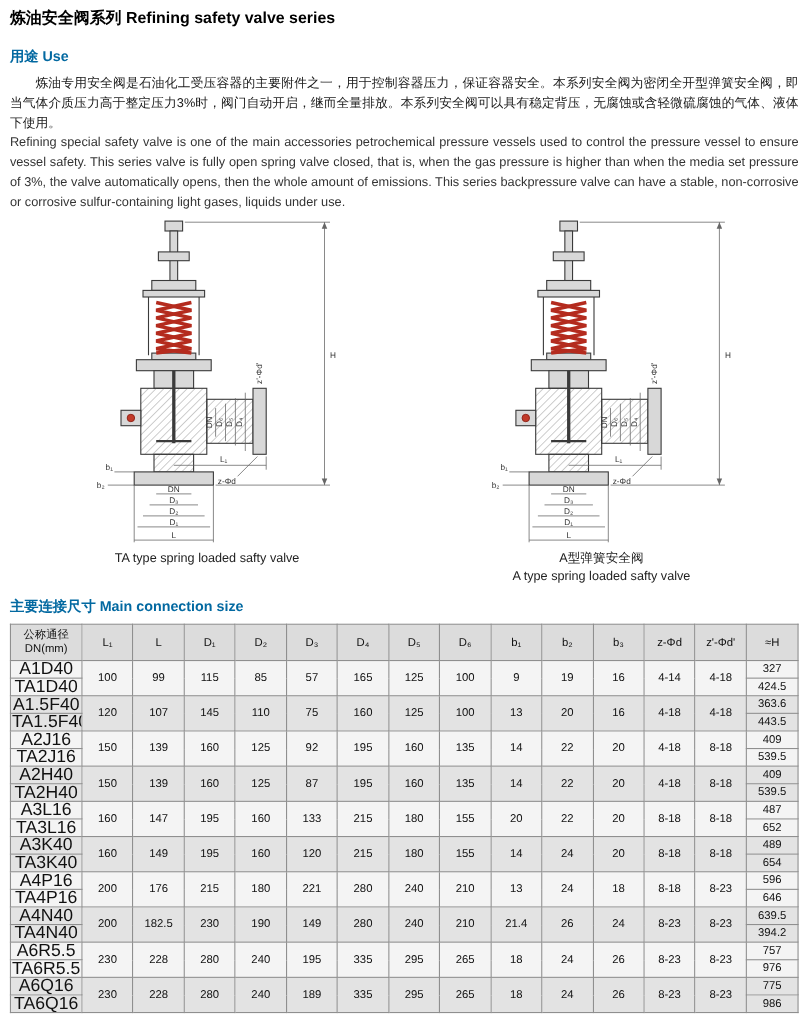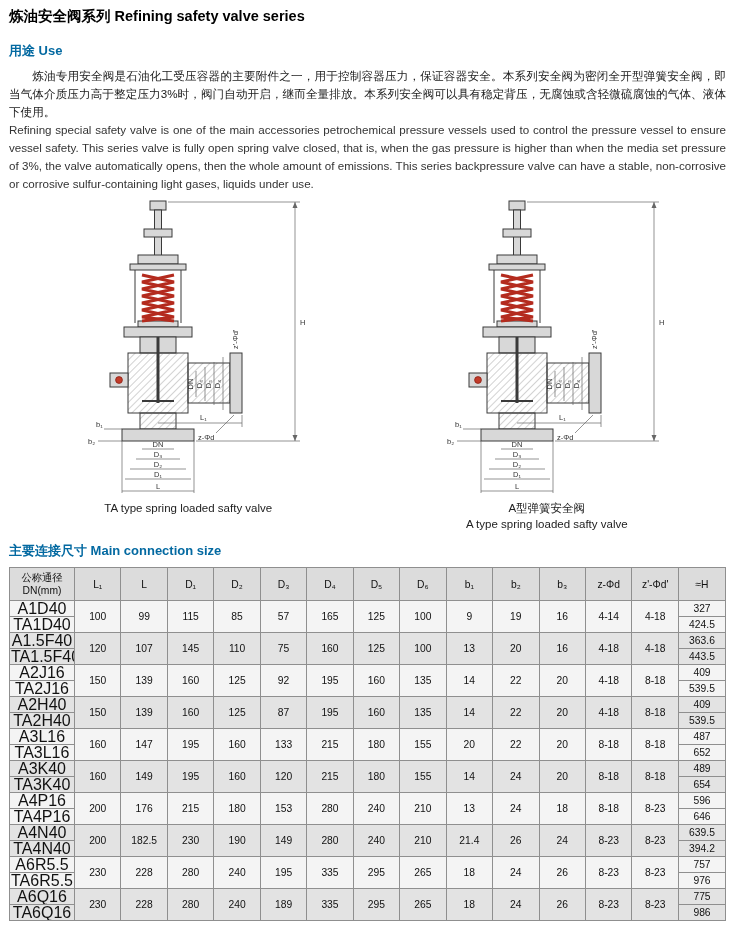--- a/index.html
+++ b/index.html
@@ -338,21 +338,21 @@
         <tr class="g1">
           <td class="model">TA3K40</td>
           <td>654</td>
         </tr>
         <tr class="g0">
           <td class="model">A4P16</td>
           <td rowspan="2">200</td>
           <td rowspan="2">176</td>
           <td rowspan="2">215</td>
           <td rowspan="2">180</td>
-          <td rowspan="2">153</td>
+          <td rowspan="2">221</td>
           <td rowspan="2">280</td>
           <td rowspan="2">240</td>
           <td rowspan="2">210</td>
           <td rowspan="2">13</td>
           <td rowspan="2">24</td>
           <td rowspan="2">18</td>
           <td rowspan="2">8-18</td>
           <td rowspan="2">8-23</td>
           <td>596</td>
         </tr>

